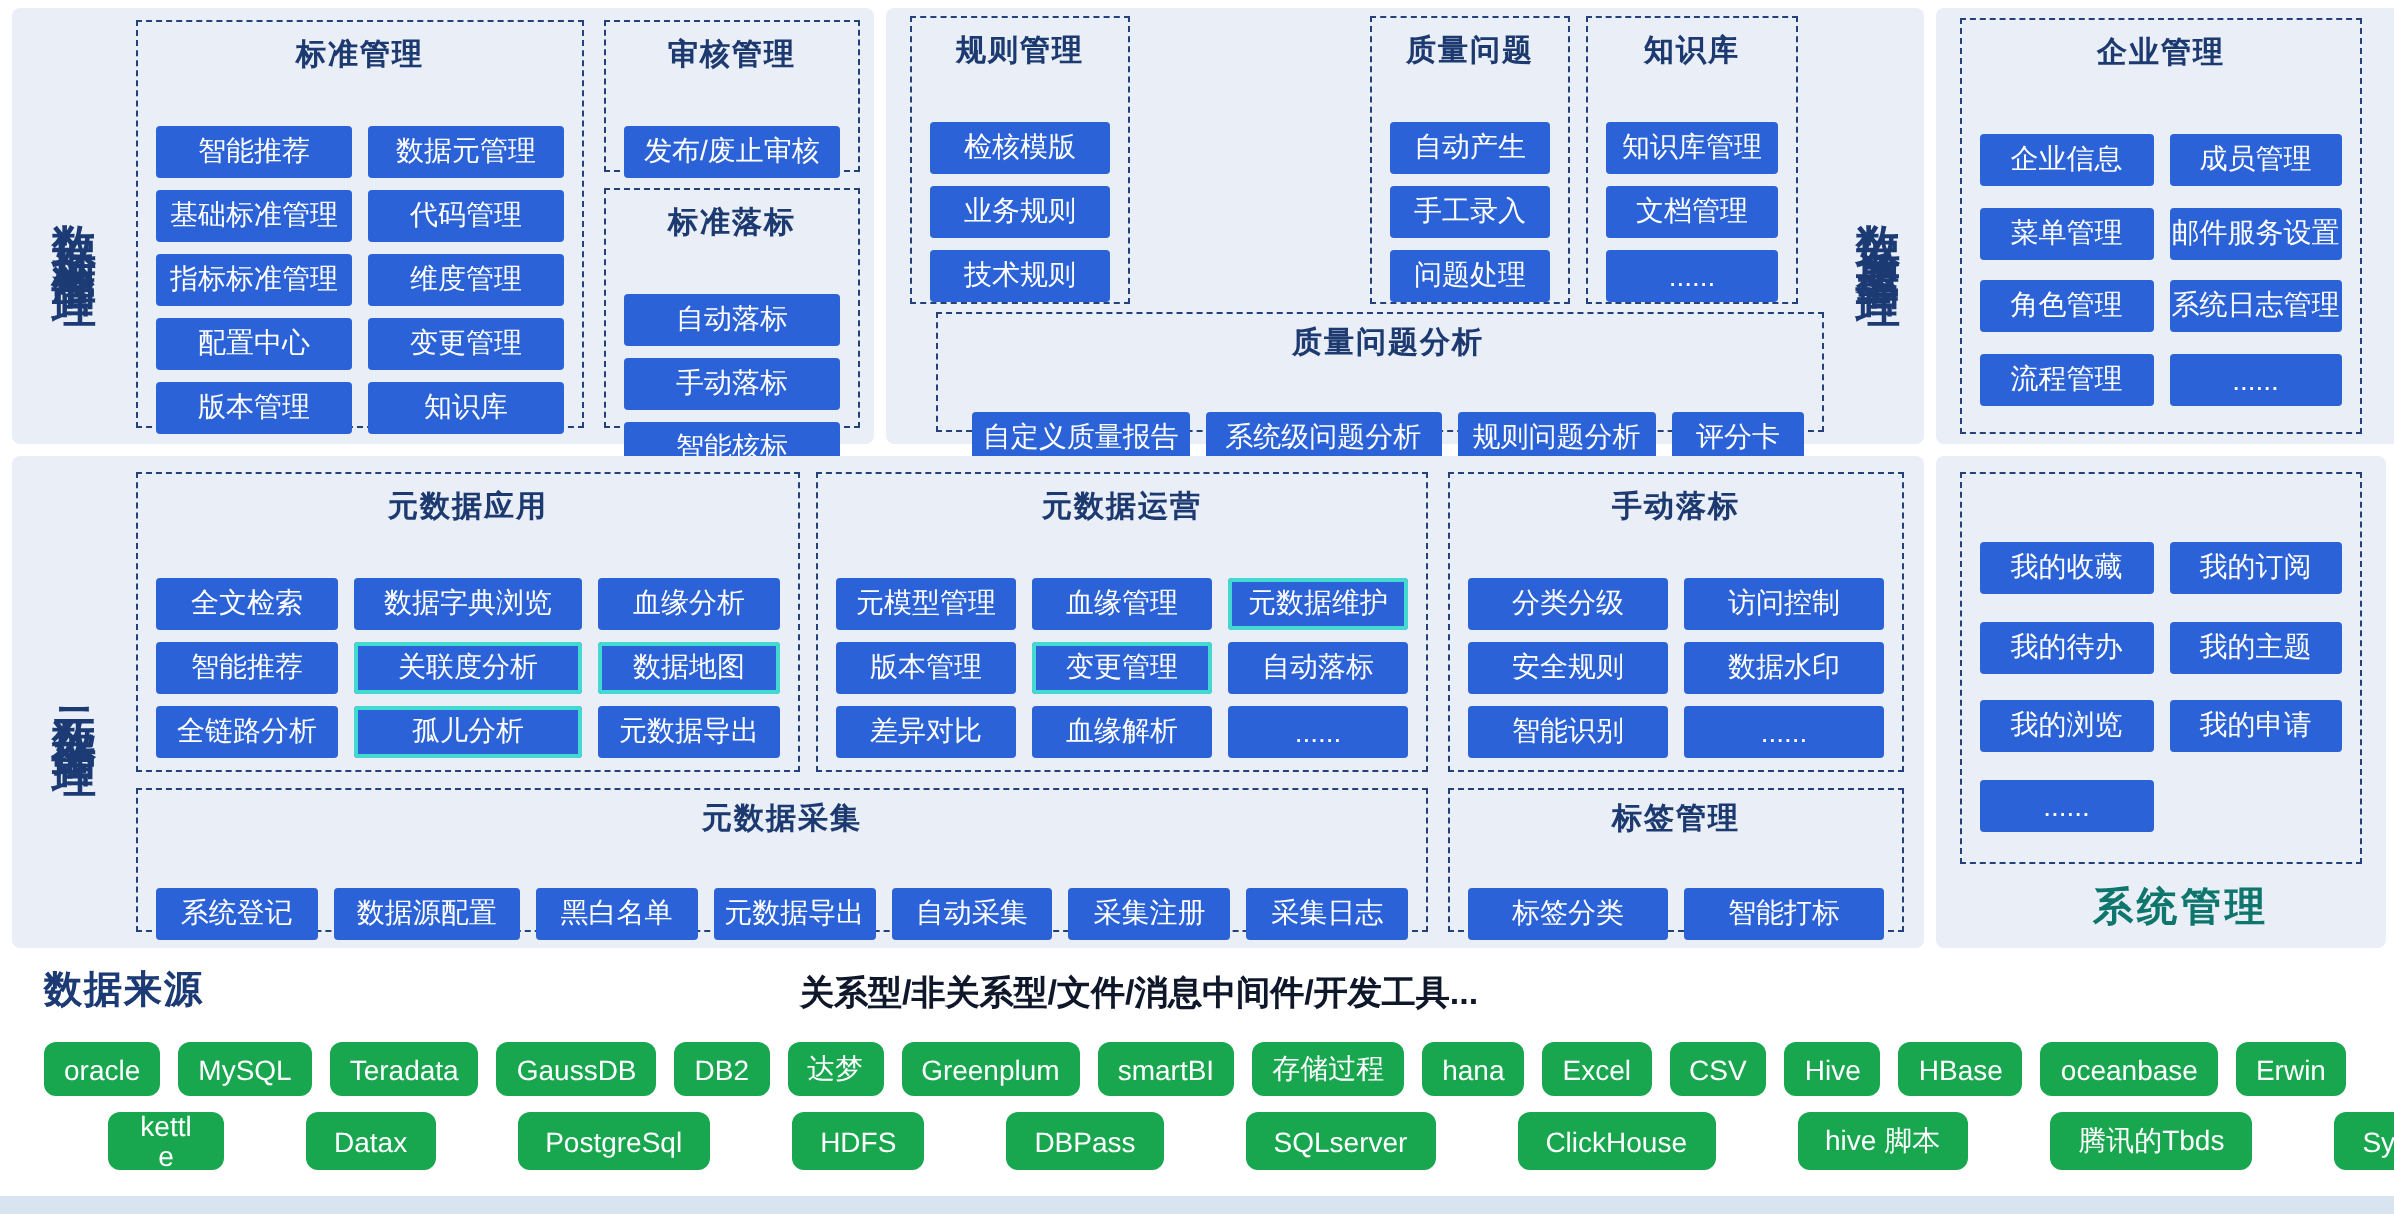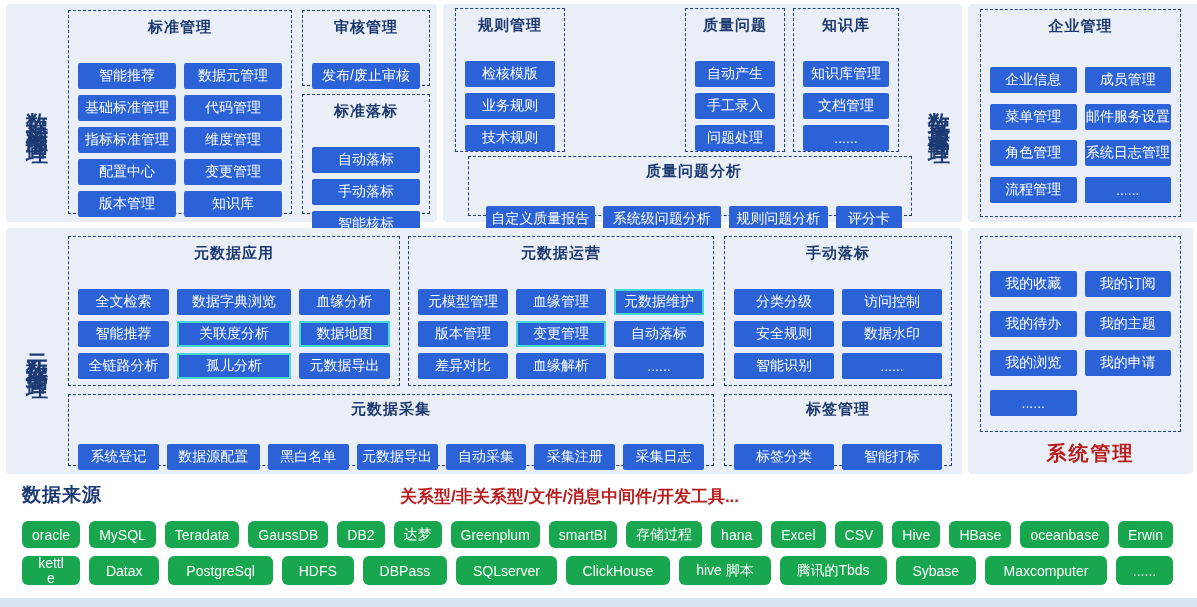--- a/index.html
+++ b/index.html
@@ -10,29 +10,29 @@
     padding:5px 9px 8px;box-sizing:border-box;}
   .dtitle{text-align:center;color:#1d3a70;font-weight:bold;font-size:15px;letter-spacing:1px;
     padding:2px 0 4px;flex:0 0 auto;}
   .rows{display:flex;flex-direction:column;flex:1;justify-content:space-evenly;gap:6px;margin-top:22px;}
   .row{display:flex;gap:8px;}
   .btn{flex:1;background:#2b62d8;color:#ffffff;font-size:14px;display:flex;align-items:center;
     justify-content:center;height:26px;border-radius:2px;white-space:nowrap;cursor:pointer;}
   .btn.hl{box-shadow:inset 0 0 0 2px #43d8d2;}
   .vlabel{position:absolute;writing-mode:vertical-rl;text-orientation:upright;color:#1c3a73;
     font-weight:bold;font-size:22px;letter-spacing:6px;top:50%;transform:translateY(-50%);}
-  .hlabel{position:absolute;color:#b91c1c;font-weight:bold;font-size:20px;text-align:center;
+  .hlabel{position:absolute;color:#0f766e;font-weight:bold;font-size:20px;text-align:center;
     letter-spacing:2px;margin-left:20px;}
   .src-title{position:absolute;color:#1c3a73;font-weight:bold;font-size:19px;letter-spacing:1px;}
-  .src-sub{position:absolute;color:#b91c1c;font-weight:bold;font-size:17px;}
+  .src-sub{position:absolute;color:#0f172a;font-weight:bold;font-size:17px;}
   .srow{position:absolute;left:22px;right:24px;display:flex;gap:9px;align-items:center;}
   .gbtn{flex:1 0 auto;background:#18a64f;color:#ffffff;border-radius:6px;font-size:14px;
     padding:0 10px;height:27px;display:flex;align-items:center;justify-content:center;
     text-align:center;cursor:pointer;}
-  .srow.r2 .gbtn{height:29px;padding:0 14px;}
+  .srow.r2 .gbtn{height:29px;padding:0 14px;margin-left:32px;}
   .gbtn.narrow{flex:0 0 30px;width:30px;padding:2px 6px;white-space:normal;line-height:1.05;
     height:auto;min-height:29px;word-break:break-all;}
   .strip{position:absolute;left:0;right:0;top:598px;height:9px;background:#d9e4f1;}
 </style>
 </head>
 <body>
 
 <div class="stage">
 
   <div class="panel" style="left:6px;top:4px;width:431px;height:218px;">

